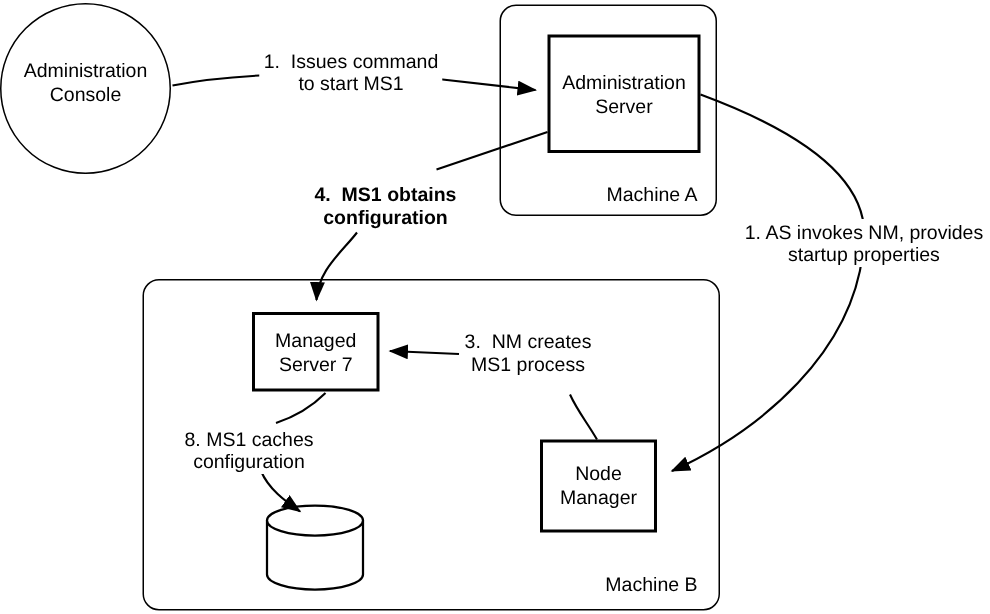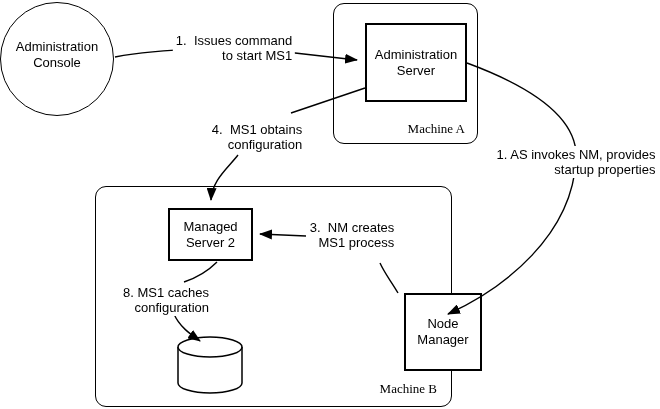--- a/index.html
+++ b/index.html
@@ -15,21 +15,20 @@
   .machine{
     position:absolute;
     background:#ffffff;
     border:1.6px solid #000000;
     border-radius:11px;
     box-sizing:border-box;
   }
   .machine-label{
     position:absolute;
     white-space:pre;
-    font-family:Liberation Serif, serif;
   }
   .node{
     position:absolute;
     background:#ffffff;
     border:2px solid #000000;
     box-sizing:border-box;
     display:flex;
     align-items:center;
     justify-content:center;
     text-align:center;
@@ -52,49 +51,49 @@
   }
   .overlay{
     position:absolute;
     left:0;top:0;
     pointer-events:none;
   }
   .flow-label{
     position:absolute;
     transform:translate(-50%,-50%);
     background:#ffffff;
-    text-align:right;
+    text-align:center;
     white-space:pre;
     line-height:15px;
     padding:1px 3px;
   }
 </style>
 </head>
 <body>
 
 <div id="canvas">
 
   <div class="machine" style="left:333px;top:3px;width:145px;height:141px;">
     <div class="machine-label" style="right:12px;bottom:6px;">Machine A</div>
   </div>
 
-  <div class="machine" style="left:95px;top:186px;width:357px;height:221px;">
+  <div class="machine" style="left:95px;top:186px;width:385px;height:221px;">
     <div class="machine-label" style="right:14px;bottom:9px;">Machine B</div>
   </div>
 
   <div class="circle-node" style="left:0px;top:2px;width:114px;height:114px;">Administration
 Console</div>
 
   <div class="node" style="left:365px;top:23px;width:102px;height:79px;">Administration
 Server</div>
 
   <div class="node" style="left:168px;top:208px;width:85px;height:53px;">Managed
-Server 2</div>
+Server 7</div>
 
-  <div class="node" style="left:360px;top:293px;width:78px;height:78px;margin-left:44px;">Node
+  <div class="node" style="left:360px;top:293px;width:78px;height:62px;">Node
 Manager</div>
 
   <svg class="overlay" width="660" height="409" viewBox="0 0 660 409">
     <defs>
       <marker id="ah" markerUnits="userSpaceOnUse" markerWidth="14" markerHeight="10" refX="12" refY="5" orient="auto">
         <path d="M0,0 L13,5 L0,10 Z" fill="#000000"></path>
       </marker>
     </defs>
 
     <g>
@@ -118,18 +117,18 @@
       <path d="M174,314 C179,326 190,334 200,341" marker-end="url(#ah)"></path>
     </g>
   </svg>
 
   <div class="flow-label" style="left:234px;top:48px;">1.  Issues command
 to start MS1</div>
   <div class="flow-label" style="left:576px;top:162px;">1. AS invokes NM, provides
 startup properties</div>
   <div class="flow-label" style="left:352px;top:235px;">3.  NM creates
 MS1 process</div>
-  <div class="flow-label" style="left:257px;top:137px;">4.  MS1 obtains
+  <div class="flow-label" style="left:257px;top:137px;font-weight:bold;">4.  MS1 obtains
 configuration</div>
   <div class="flow-label" style="left:166px;top:300px;">8. MS1 caches
 configuration</div>
 
 </div>
 
 </body></html>

